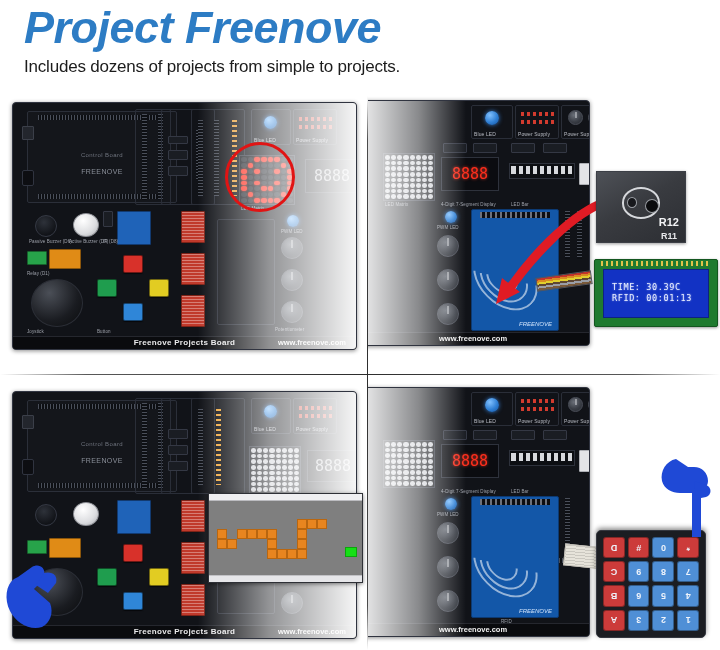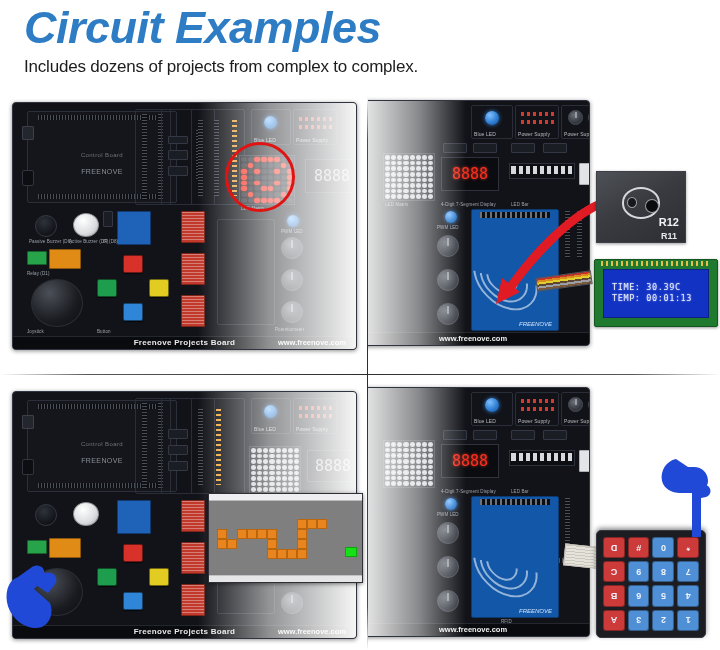--- a/index.html
+++ b/index.html
@@ -297,22 +297,22 @@
   
   .usb-port { position: absolute; background: #23262d; border: 1px solid #3b3f49; border-radius: 1px; }
   .barrel { position: absolute; background: #0d0e12; border: 1px solid #303440; border-radius: 2px; }
   .conn-white { position: absolute; background: #e3e4e7; border: 1px solid #aeb0b5; border-radius: 1px; }
   .tiny-text { position: absolute; font-size: 4.5px; color: #9ea2ab; letter-spacing: 0.1px; }
 </style>
 </head>
 <body>
 
 <div id="header">
-  <div id="page-title">Circuit Examples</div>
-  <div id="page-subtitle">Includes dozens of projects from complex to complex.</div>
+  <div id="page-title">Project Freenove</div>
+  <div id="page-subtitle">Includes dozens of projects from simple to projects.</div>
 </div>
 
 <div id="gallery">
 
   <div class="divider-h"></div>
   <div class="divider-v"></div>
 
   <div class="quad" id="quad-tl">
     <div class="board fade-right" style="left:12px; top:6px; width:345px; height:248px;">
 
@@ -604,21 +604,21 @@
       <div class="dot-a"></div>
       <div class="dot-b"></div>
       <div class="lbl1">R12</div>
       <div class="lbl2">R11</div>
     </div>
 
     <div class="callout" id="lcd-module" style="left:226px; top:163px; width:124px; height:68px;">
       <div class="pins"></div>
       <div id="lcd-screen">
         <div>TIME: 30.39C</div>
-        <div>TEMP: 00:01:13</div>
+        <div>RFID: 00:01:13</div>
       </div>
     </div>
   </div>
 
   <div class="quad" id="quad-bl">
     <div class="board fade-right" style="left:12px; top:16px; width:345px; height:248px;">
 
       <div class="mcu" style="left:14px; top:8px; width:150px; height:92px;">
         <div class="mcu-mark" style="top:40px;">Control Board</div>
         <div class="header-pins" style="left:10px; top:3px; width:120px; height:5px;"></div>

